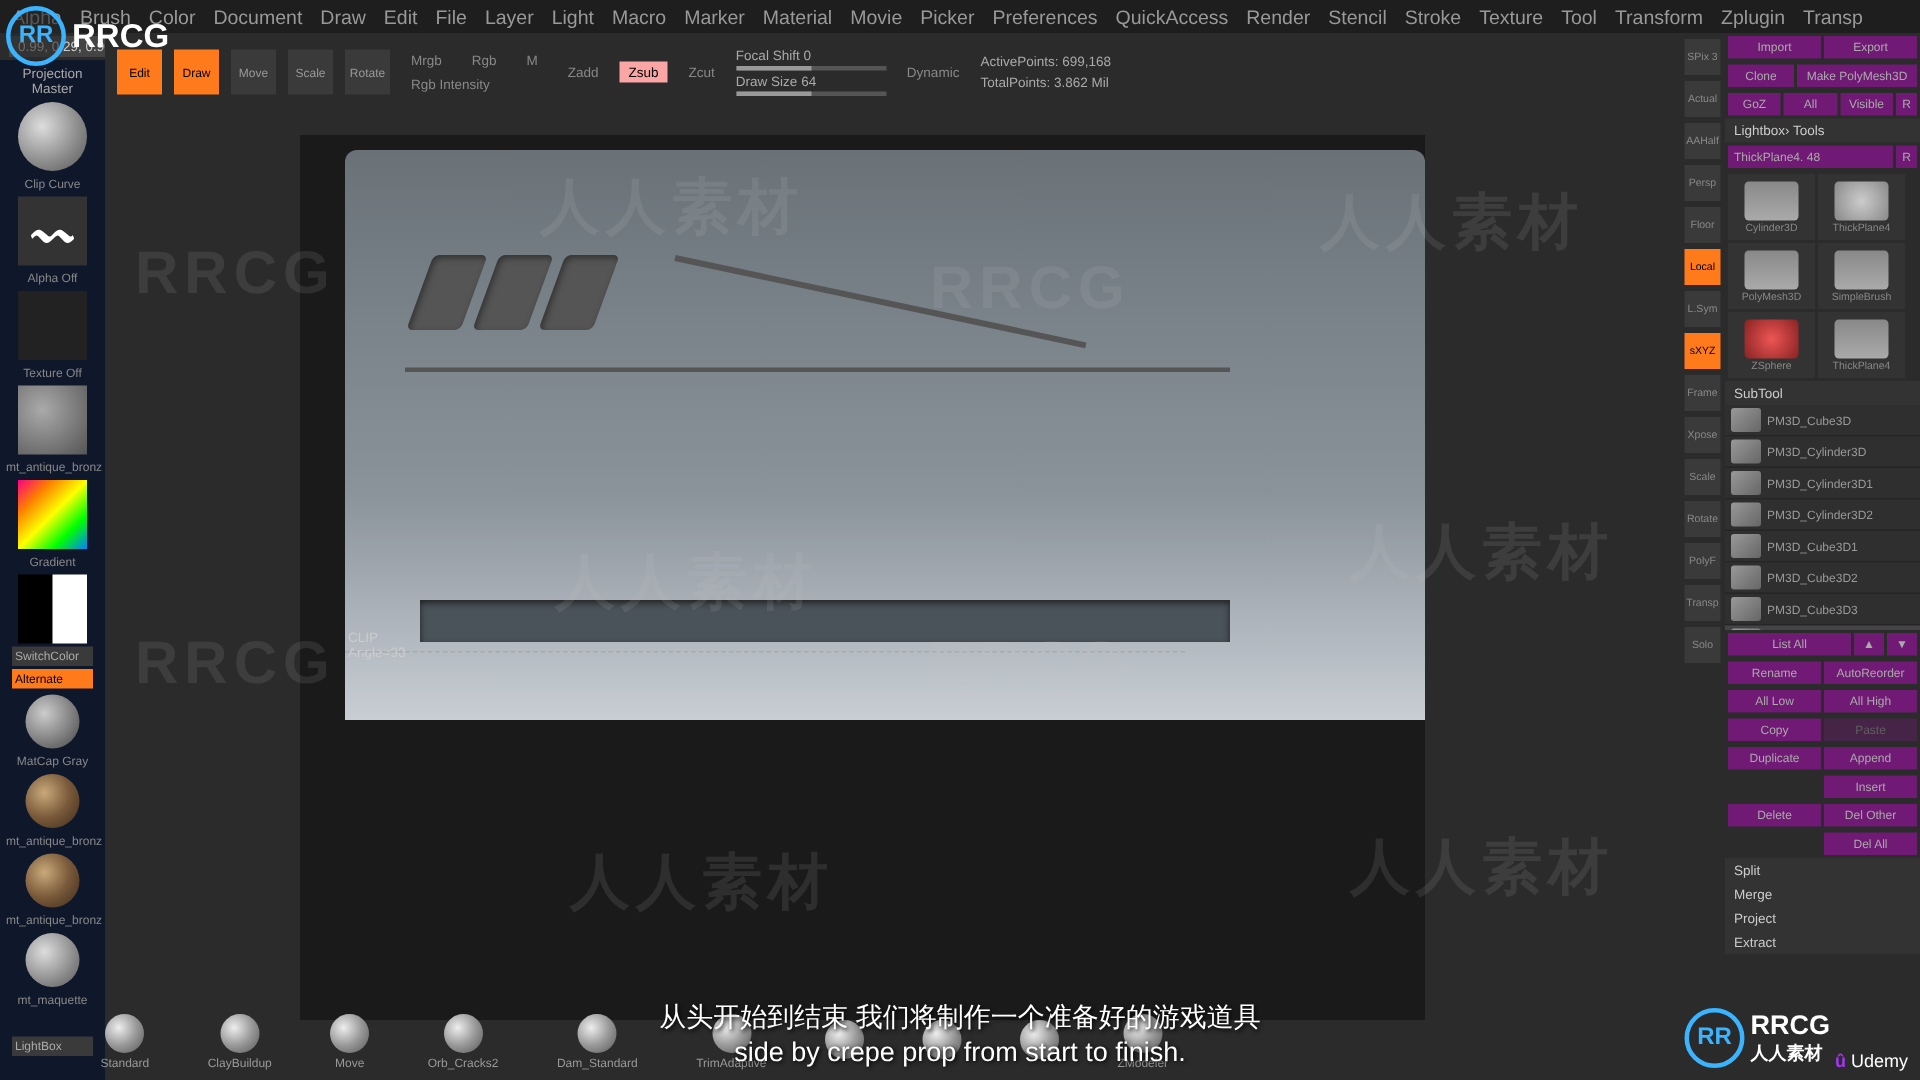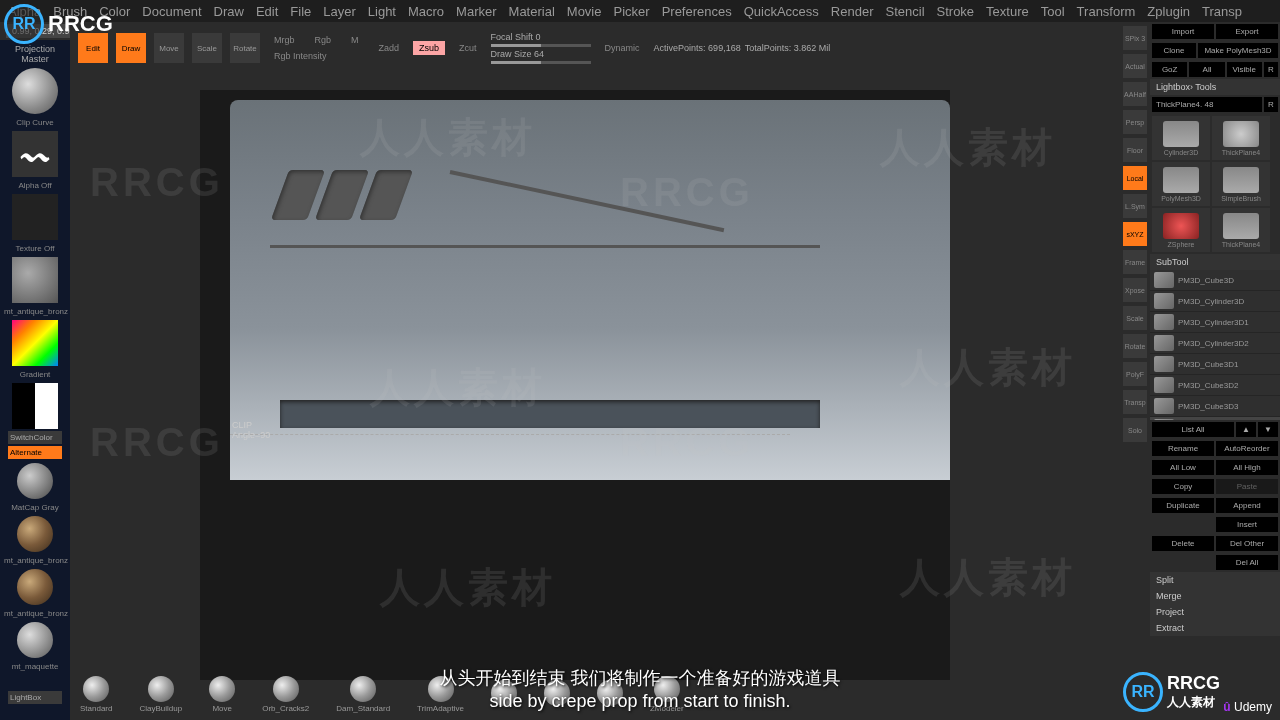--- a/index.html
+++ b/index.html
@@ -29,30 +29,30 @@
 .stat { font-size: 9px; color: #aaa; }
 .text-btn { font-size: 9px; color: #888; padding: 2px 6px; cursor: pointer; }
 .text-btn.active { background: #fca5a5; color: #000; }
 .canvas { position: absolute; left: 200px; top: 90px; width: 750px; height: 590px; background: #1a1a1a; }
 .model { position: absolute; left: 30px; top: 10px; right: 0; height: 380px; background: linear-gradient(180deg, #6a7278 0%, #7a828a 30%, #8a929a 60%, #c8ced4 100%); border-radius: 8px 8px 0 0; }
 .vent { position: absolute; left: 50px; top: 70px; width: 160px; height: 50px; display: flex; gap: 8px; }
 .vent-slot { width: 36px; height: 50px; background: #555; transform: skewX(-20deg); border-radius: 4px; box-shadow: inset 2px 2px 4px #333; }
 .accent-line { position: absolute; left: 220px; top: 70px; width: 280px; height: 4px; background: #555; transform: rotate(12deg); transform-origin: left; }
 .accent-line2 { position: absolute; left: 40px; top: 145px; width: 550px; height: 3px; background: #555; }
 .channel { position: absolute; left: 50px; top: 300px; width: 540px; height: 28px; background: #4a525a; box-shadow: inset 0 2px 4px #222; }
-.bottom-brushes { position: absolute; left: 80px; bottom: 4px; height: 44px; display: flex; gap: 27px; align-items: center; }
+.bottom-brushes { position: absolute; left: 67px; bottom: 4px; height: 44px; display: flex; gap: 39px; align-items: center; }
 .brush-item { display: flex; flex-direction: column; align-items: center; gap: 2px; }
 .brush-sphere { width: 26px; height: 26px; border-radius: 50%; background: radial-gradient(circle at 35% 35%, #eee, #999, #555); }
 .brush-label { font-size: 8px; color: #999; }
 .right-strip { position: absolute; right: 130px; top: 22px; width: 30px; bottom: 0; background: #2b2b2b; display: flex; flex-direction: column; gap: 4px; padding: 4px 2px; }
 .strip-icon { width: 24px; height: 24px; background: #3a3a3a; margin: 0 auto; font-size: 7px; color: #888; display: flex; flex-direction: column; align-items: center; justify-content: center; cursor: pointer; }
 .strip-icon.active { background: #ff7a1a; color: #000; }
 .right-panel { position: absolute; right: 0; top: 22px; width: 130px; bottom: 0; background: #2b2b2b; overflow-y: auto; font-size: 9px; }
 .rp-row { display: flex; gap: 2px; padding: 2px; }
-.rp-btn { flex: 1; background: #000000; color: #aaa; padding: 3px 4px; font-size: 8px; text-align: center; cursor: pointer; }
+.rp-btn { flex: 1; background: #701a75; color: #aaa; padding: 3px 4px; font-size: 8px; text-align: center; cursor: pointer; }
 .rp-header { background: #333; color: #ccc; padding: 3px 6px; font-size: 9px; }
 .rp-tools { display: flex; flex-wrap: wrap; gap: 2px; padding: 2px; }
 .rp-tool-thumb { width: 58px; height: 44px; background: #333; display: flex; flex-direction: column; align-items: center; justify-content: center; font-size: 7px; color: #888; }
 .rp-tool-thumb .thumb-img { width: 36px; height: 26px; background: linear-gradient(180deg, #888, #aaa); border-radius: 3px; margin-bottom: 2px; }
 .subtool-list { max-height: 150px; overflow: hidden; }
 .subtool-item { display: flex; align-items: center; gap: 4px; padding: 2px 4px; background: #2f2f2f; border-bottom: 1px solid #252525; }
 .subtool-thumb { width: 20px; height: 16px; background: linear-gradient(135deg, #999, #666); border-radius: 2px; }
 .subtool-name { font-size: 8px; color: #999; flex: 1; }
 .subtitle { position: absolute; bottom: 30px; left: 50%; transform: translateX(-50%); text-align: center; color: #fff; font-size: 18px; text-shadow: 1px 1px 3px #000; width: 100%; }
 .subtitle2 { position: absolute; bottom: 8px; left: 50%; transform: translateX(-50%); text-align: left; color: #fff; font-size: 18px; text-shadow: 1px 1px 3px #000; }
@@ -111,21 +111,21 @@
   <span class="text-btn">Zadd</span>
   <span class="text-btn active">Zsub</span>
   <span class="text-btn">Zcut</span>
   <div class="slider-group">
     <span>Focal Shift 0</span>
     <div class="slider-bar"></div>
     <span>Draw Size 64</span>
     <div class="slider-bar"></div>
   </div>
   <span class="text-btn">Dynamic</span>
-  <div style="display:flex;flex-direction:row;gap:4px">
+  <div style="display:flex;flex-direction:column;gap:4px">
     <span class="stat">ActivePoints: 699,168</span>
     <span class="stat">TotalPoints: 3.862 Mil</span>
   </div>
 </div>
 
 <div class="left-panel">
   <div class="proj-master">Projection Master</div>
   <div class="tool-icon"></div>
   <div class="section-label">Clip Curve</div>
   <div class="tool-icon2">〰</div>

